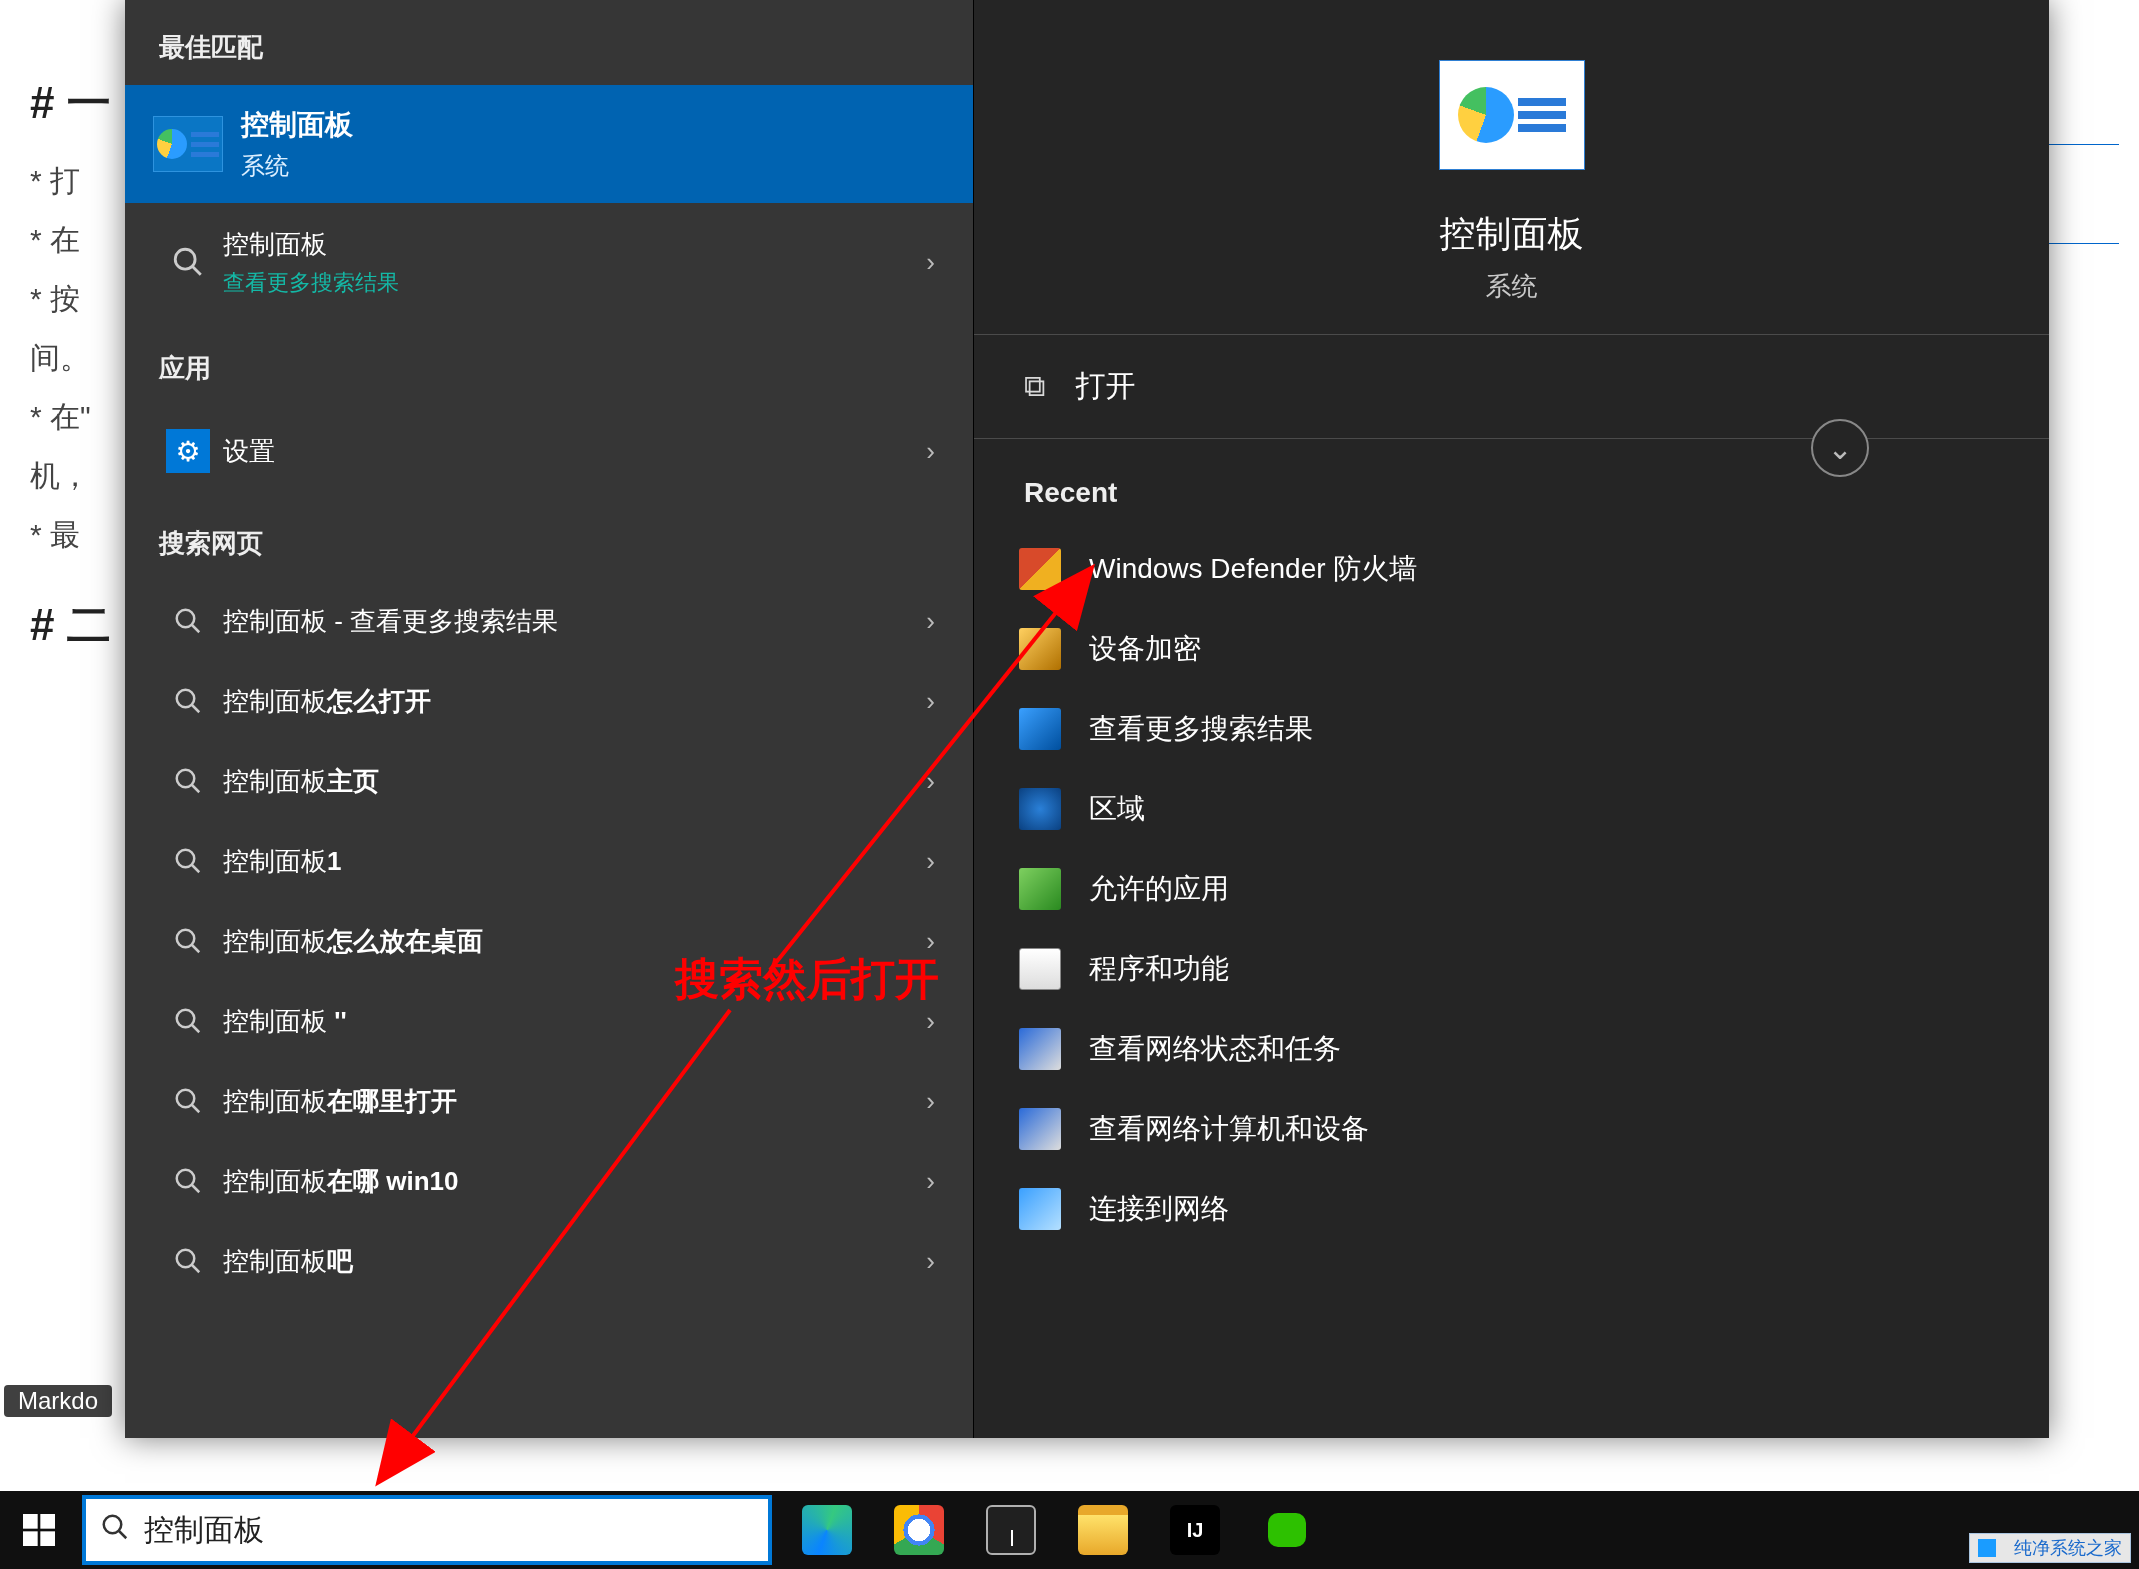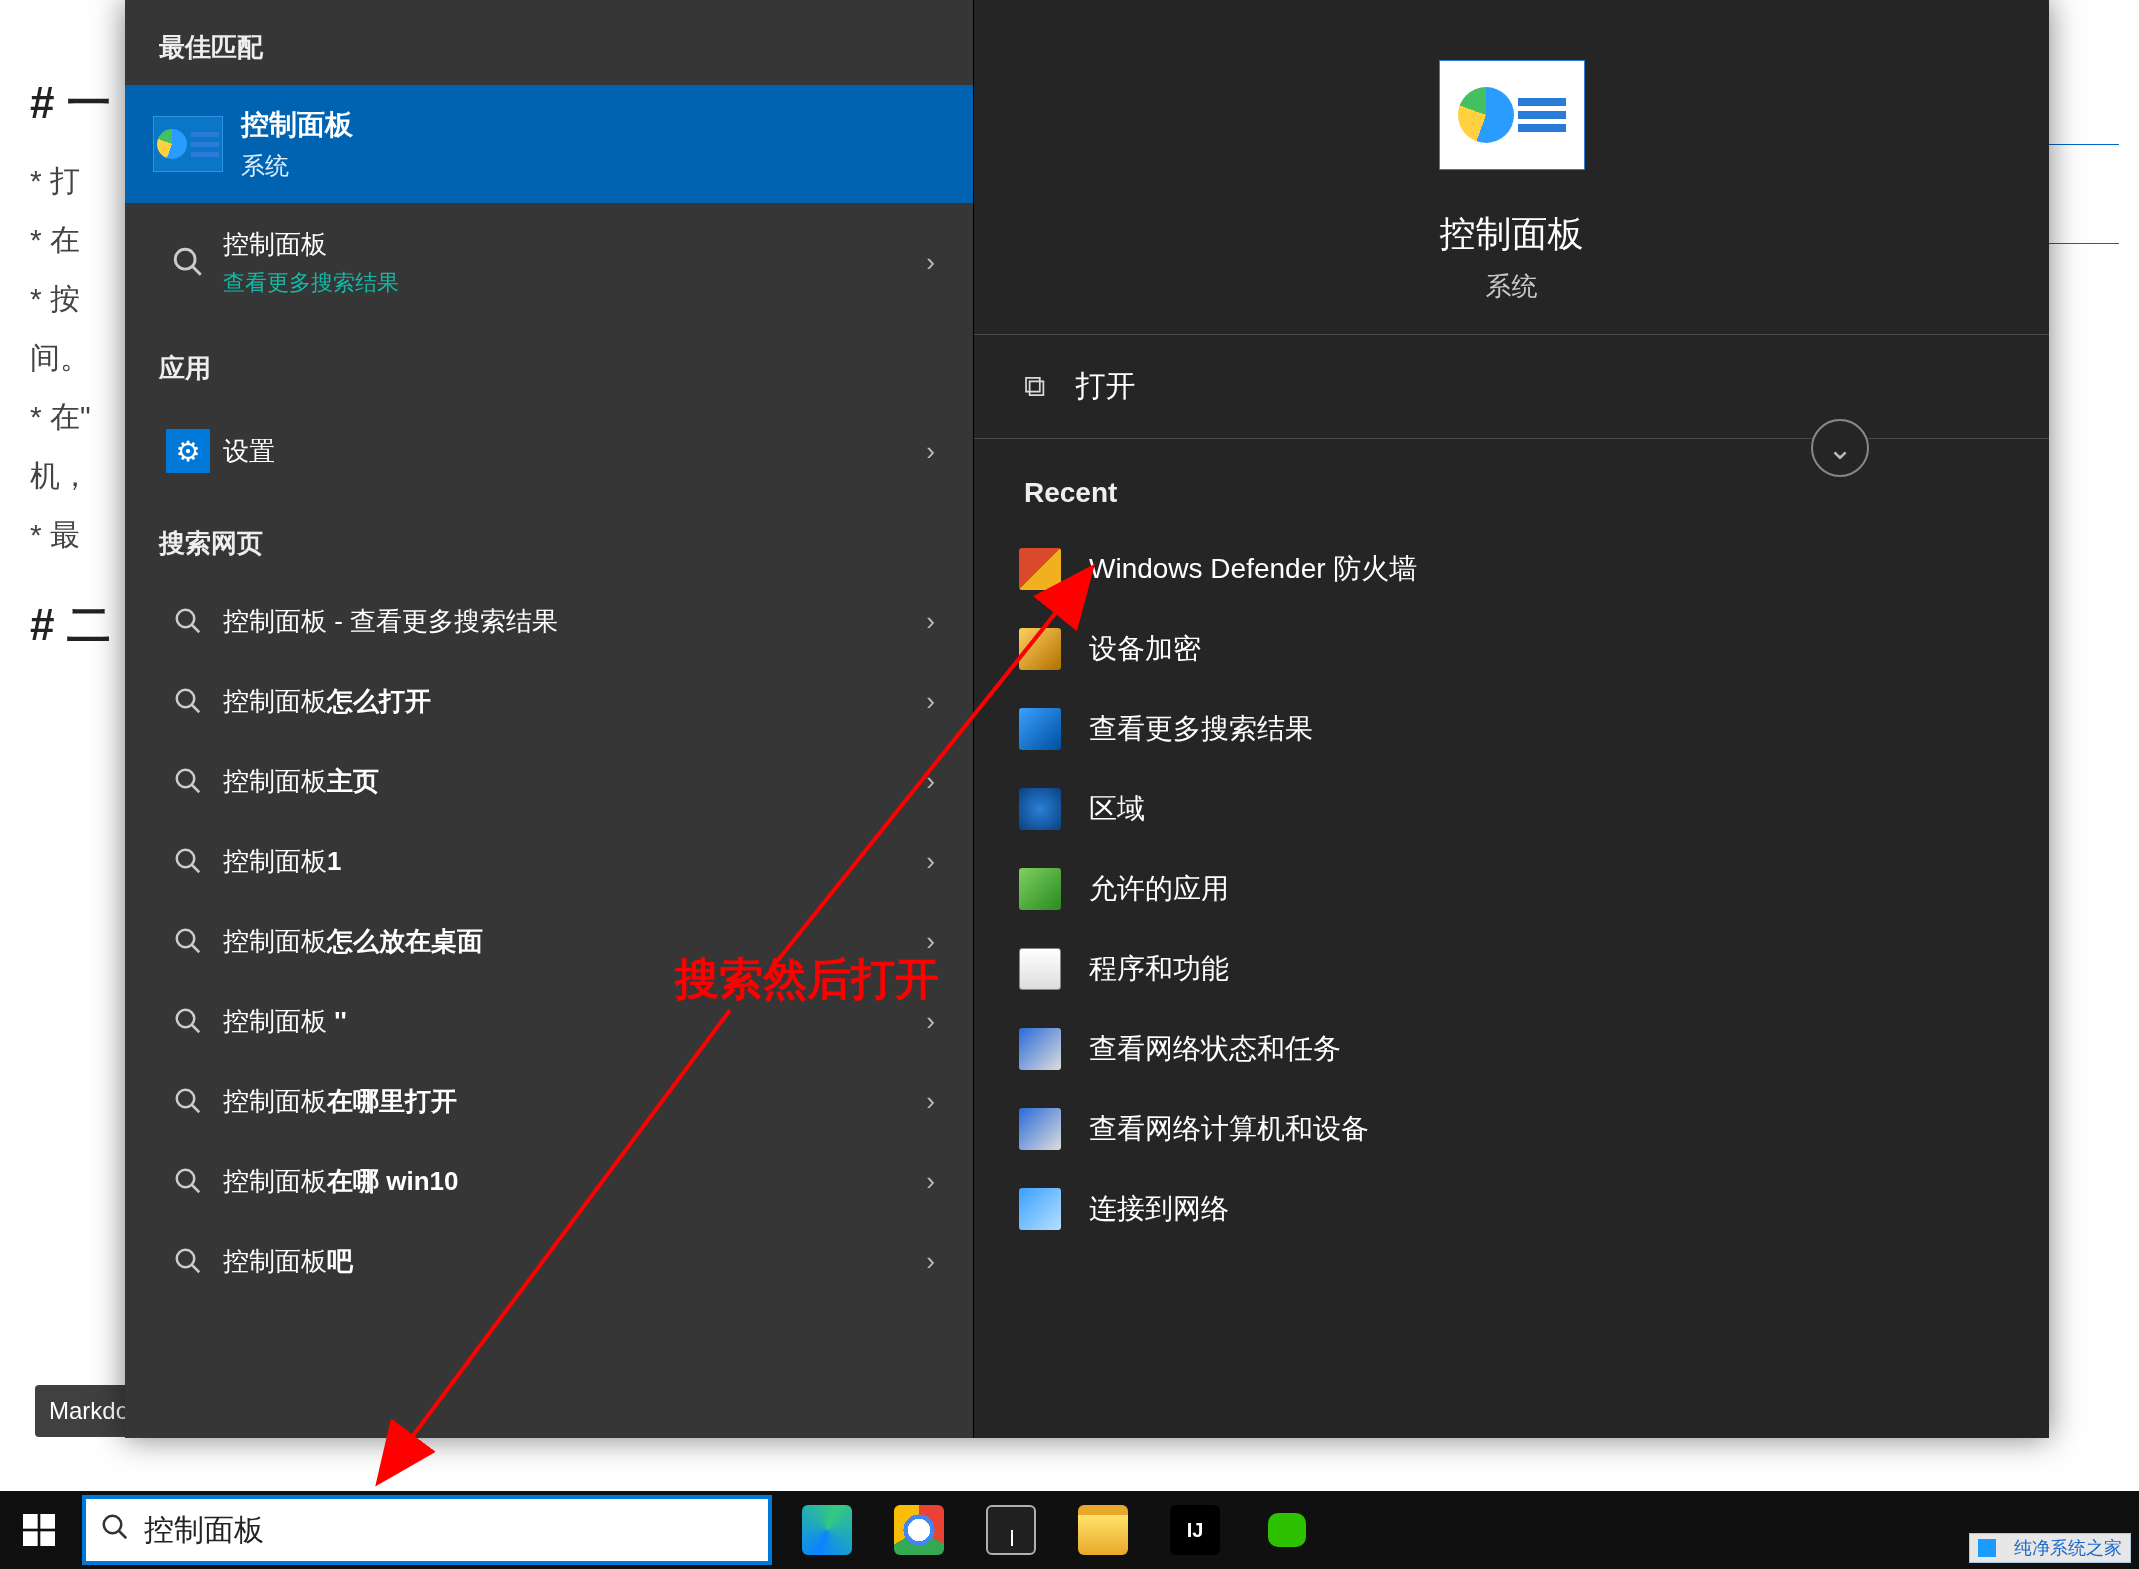--- a/index.html
+++ b/index.html
@@ -42,21 +42,21 @@
   right: 20px; top: 340px;
   width: 150px;
   color:#333;
   font-size:30px;
 }
 .bg-doc .right-txt div { margin-bottom: 30px; }
 .bg-doc .label-pill {
   position:absolute;
   left: 4px; top: 1385px;
   background:#404040; color:#fff;
-  font-size:24px; padding:12px 14px; border-radius:4px;margin-left:31px;
+  font-size:24px; padding:2px 14px; border-radius:4px;
 }
 
 
 .start-search {
   position: absolute;
   left: 125px;
   top: 0;
   width: 1924px;
   height: 1438px;
   display: flex;

